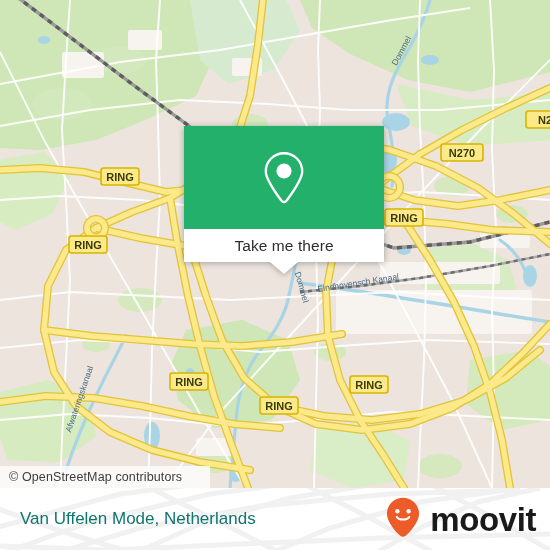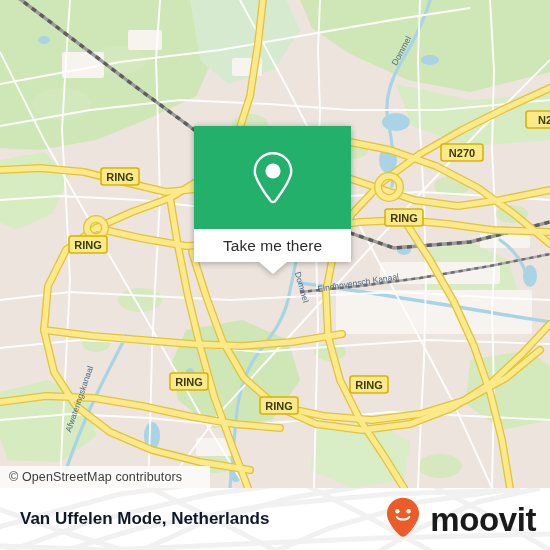--- a/index.html
+++ b/index.html
@@ -49,23 +49,23 @@
     font-size: 12.5px;
     color: #3c3c3c;
     letter-spacing: 0.01em;
     white-space: nowrap;
     z-index: 40;
   }
 
   
   #poi-card {
     position: absolute;
-    left: 194px;
+    left: 184px;
     top: 126px;
-    width: 157px;
+    width: 200px;
     z-index: 60;
     filter: drop-shadow(0 1px 3px rgba(0,0,0,0.30));
   }
   #card-green {
     height: 103px;
     background: #22b06b;
     display: flex;
     align-items: center;
     justify-content: center;
   }
@@ -110,24 +110,23 @@
     display: block;
   }
   #footer-title {
     position: absolute;
     left: 20px;
     top: 0;
     height: 62px;
     display: flex;
     align-items: center;
     font-size: 17px;
-    color: #0f172a;
+    color: #0f766e;
     white-space: nowrap;
     z-index: 3;
-    font-weight: bold;
   }
   #brand {
     position: absolute;
     right: 14px;
     top: 0;
     height: 62px;
     display: flex;
     align-items: center;
     gap: 10px;
     z-index: 3;

